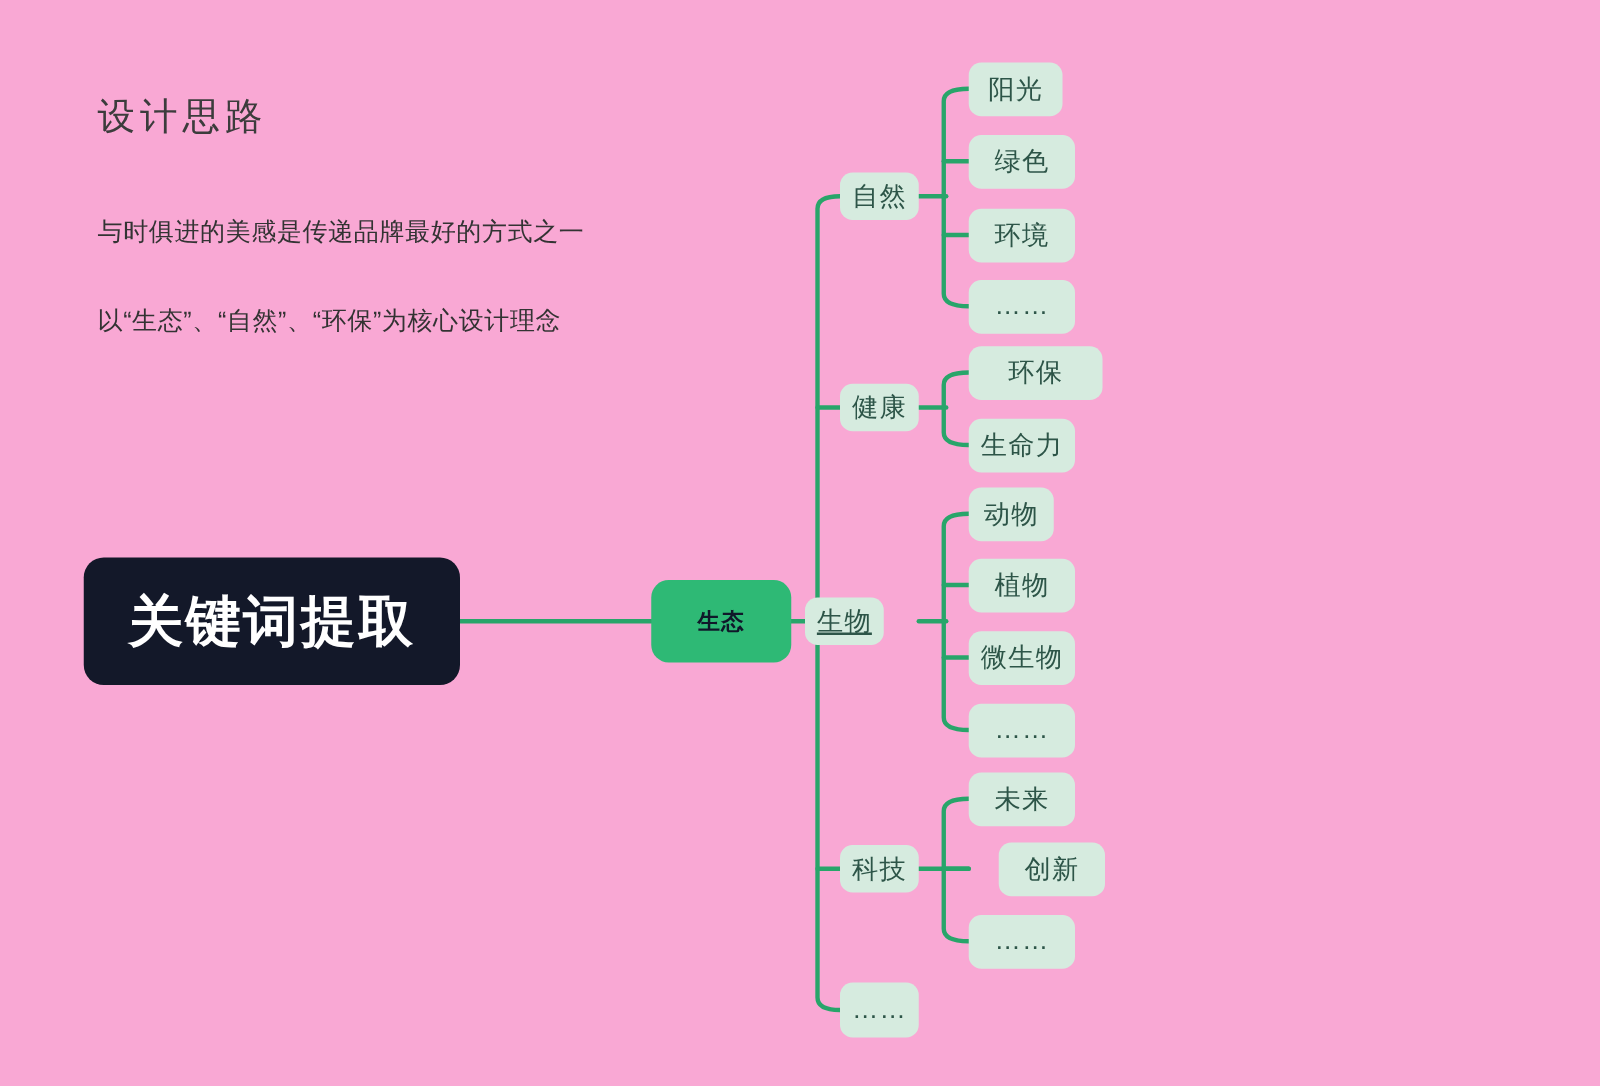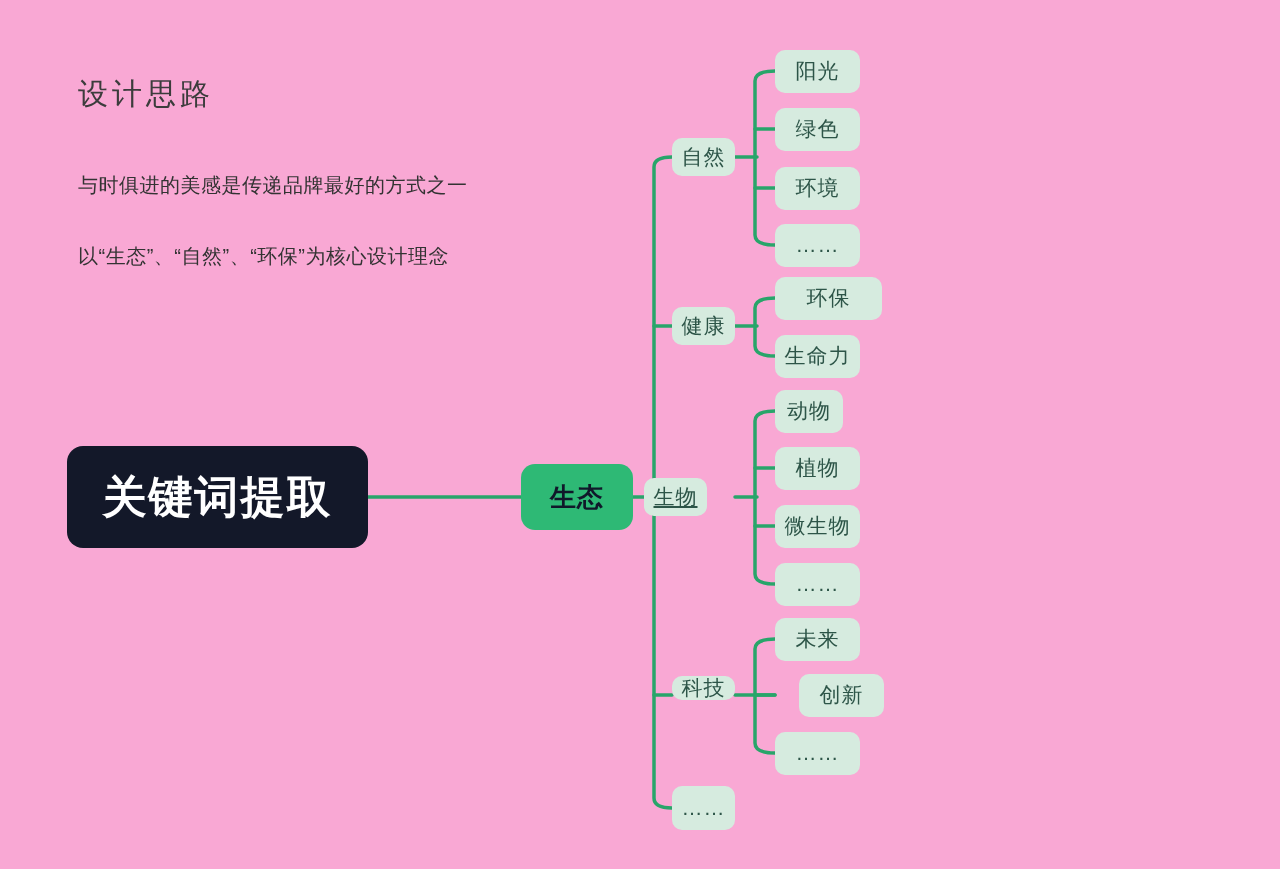--- a/index.html
+++ b/index.html
@@ -25,21 +25,21 @@
   svg.links{position:absolute;left:0;top:0;z-index:1;}
   svg.links path{fill:none;stroke:var(--connector);stroke-width:3.5;stroke-linecap:round;}
 
   
   .node{position:absolute;display:flex;align-items:center;justify-content:center;z-index:2;}
   .node.root{left:67px;top:446px;width:301px;height:102px;border-radius:16px;
              background:var(--root-bg);color:var(--root-text);
              font-size:44px;font-weight:900;letter-spacing:2px;}
   .node.center{left:521px;top:464px;width:112px;height:66px;border-radius:14px;
                background:var(--center-bg);color:var(--center-text);
-               font-size:26px;font-weight:800;letter-spacing:1px;}
+               font-size:18px;font-weight:800;letter-spacing:1px;}
   .node.leaf{background:var(--node-bg);color:var(--node-text);
              border-radius:10px;font-size:21px;font-weight:400;letter-spacing:1px;}
 </style>
 </head>
 <body>
 
 <div class="canvas">
 
   <div class="header">
     <h1 class="page-title">设计思路</h1>
@@ -66,31 +66,31 @@
       <path d="M 735 695 L 775 695"></path>
       <path d="M 775 639 Q 755 639 755 649 L 755 743 Q 755 753 775 753"></path>
       <path d="M 755 695 L 775 695"></path>
     </svg>
 
   <div class="node root">关键词提取</div>
   <div class="node center">生态</div>
 
   <div id="nodes">
       <div class="node leaf" style="left: 672px; top: 138px; width: 63px; height: 38px;">自然</div>
-      <div class="node leaf" style="left: 775px; top: 49.5px; width: 85px; height: 43px;">阳光</div>
+      <div class="node leaf" style="left: 775px; top: 49.5px; width: 75px; height: 43px;">阳光</div>
       <div class="node leaf" style="left: 775px; top: 107.5px; width: 85px; height: 43px;">绿色</div>
       <div class="node leaf" style="left: 775px; top: 166.5px; width: 85px; height: 43px;">环境</div>
       <div class="node leaf" style="left: 775px; top: 223.5px; width: 85px; height: 43px;">……</div>
       <div class="node leaf" style="left: 672px; top: 307px; width: 63px; height: 38px;">健康</div>
       <div class="node leaf" style="left: 775px; top: 276.5px; width: 107px; height: 43px;">环保</div>
       <div class="node leaf" style="left: 775px; top: 334.5px; width: 85px; height: 43px;">生命力</div>
       <div class="node leaf" style="left: 644px; top: 478px; width: 63px; height: 38px; text-decoration: underline;">生物</div>
       <div class="node leaf" style="left: 775px; top: 389.5px; width: 68px; height: 43px;">动物</div>
       <div class="node leaf" style="left: 775px; top: 446.5px; width: 85px; height: 43px;">植物</div>
       <div class="node leaf" style="left: 775px; top: 504.5px; width: 85px; height: 43px;">微生物</div>
       <div class="node leaf" style="left: 775px; top: 562.5px; width: 85px; height: 43px;">……</div>
-      <div class="node leaf" style="left: 672px; top: 676px; width: 63px; height: 24px;">科技</div>
+      <div class="node leaf" style="left: 672px; top: 676px; width: 63px; height: 38px;">科技</div>
       <div class="node leaf" style="left: 775px; top: 617.5px; width: 85px; height: 43px; text-align: right;">未来</div>
       <div class="node leaf" style="left: 775px; top: 673.5px; width: 85px; height: 43px; margin-left: 24px;">创新</div>
       <div class="node leaf" style="left: 775px; top: 731.5px; width: 85px; height: 43px;">……</div>
       <div class="node leaf" style="left: 672px; top: 786px; width: 63px; height: 44px;">……</div>
     </div>
 </div>
 
 </body></html>

